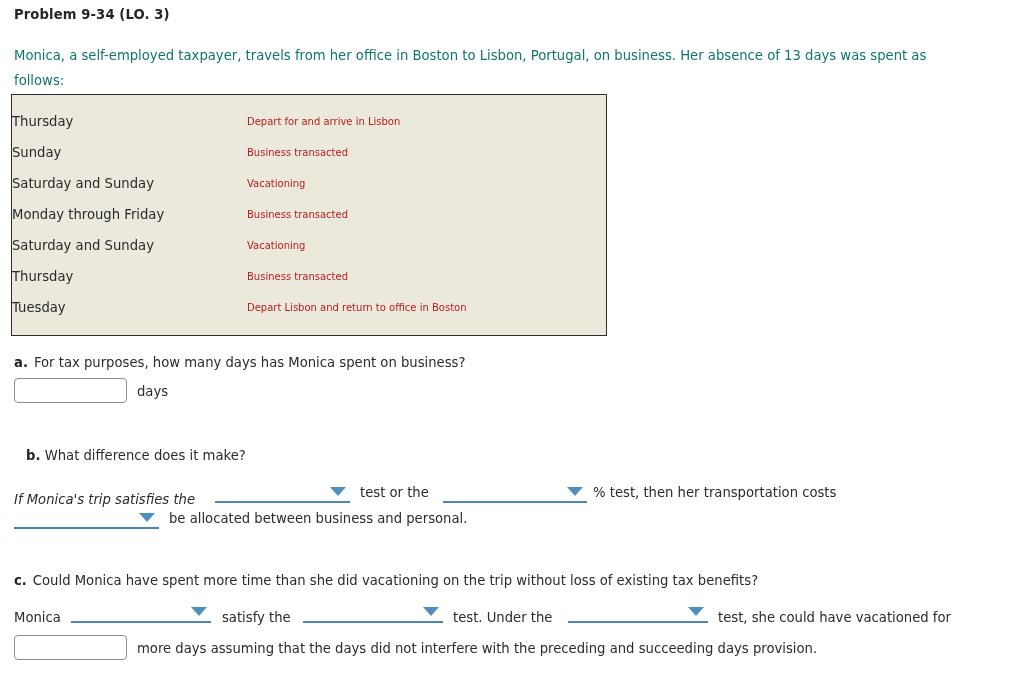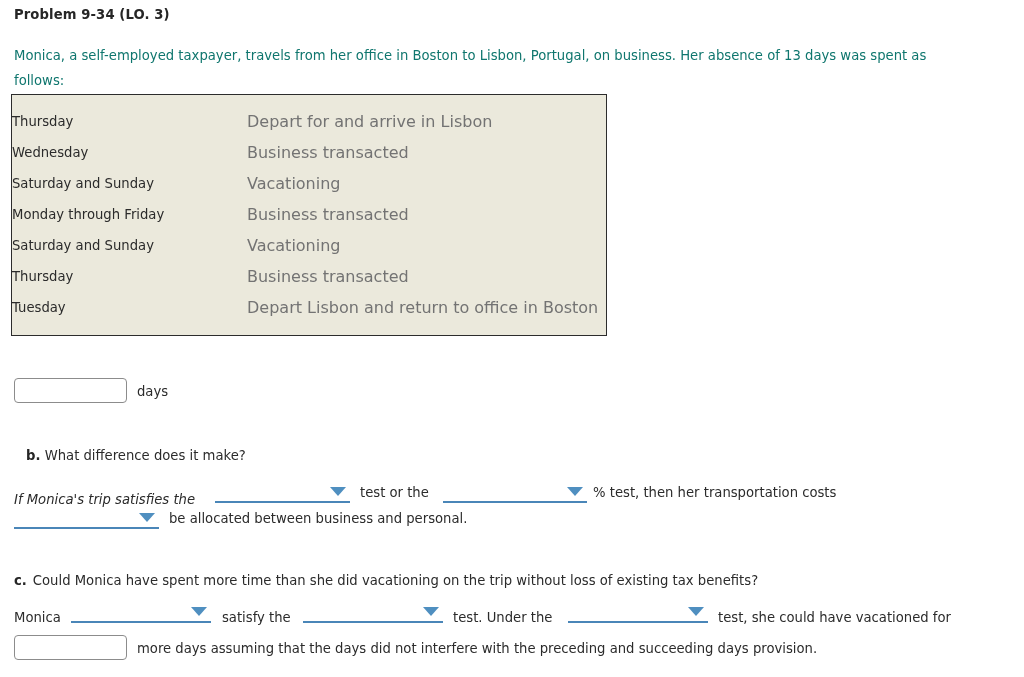--- a/index.html
+++ b/index.html
@@ -66,22 +66,22 @@
   }
   .schedule-day {
     width: 235px;
     padding-left: 0;
     box-sizing: border-box;
     font-size: 13.2px;
     color: #2b2b2b;
   }
   .schedule-activity {
     flex: 1;
-    font-size: 16px;
-    color: #737373;
+    font-size: 10px;
+    color: #b91c1c;
   }
 
   
   .part-label {
     font-weight: bold;
     color: #262626;
   }
 
   .qa {
     position: absolute;
@@ -180,21 +180,21 @@
   <div class="problem-title">Problem 9-34 (LO. 3)</div>
 
   <div class="intro">Monica, a self-employed taxpayer, travels from her office in Boston to Lisbon, Portugal, on business. Her absence of 13 days was spent as follows:</div>
 
   <div class="schedule-table">
     <div class="schedule-row">
       <div class="schedule-day">Thursday</div>
       <div class="schedule-activity">Depart for and arrive in Lisbon</div>
     </div>
     <div class="schedule-row">
-      <div class="schedule-day">Wednesday</div>
+      <div class="schedule-day">Sunday</div>
       <div class="schedule-activity">Business transacted</div>
     </div>
     <div class="schedule-row">
       <div class="schedule-day">Saturday and Sunday</div>
       <div class="schedule-activity">Vacationing</div>
     </div>
     <div class="schedule-row">
       <div class="schedule-day">Monday through Friday</div>
       <div class="schedule-activity">Business transacted</div>
     </div>
@@ -205,20 +205,23 @@
     <div class="schedule-row">
       <div class="schedule-day">Thursday</div>
       <div class="schedule-activity">Business transacted</div>
     </div>
     <div class="schedule-row">
       <div class="schedule-day">Tuesday</div>
       <div class="schedule-activity">Depart Lisbon and return to office in Boston</div>
     </div>
   </div>
 
+  <div class="qa" id="part-a-question">
+    <span class="part-label part-label-a">a.</span><span>For tax purposes, how many days has Monica spent on business?</span>
+  </div>
   <input class="text-input" id="input-days" type="text" value="" style="">
   <span class="inline-static" id="label-days">days</span>
 
   <div class="qa" id="part-b-question">
     <span class="part-label">b.</span>&nbsp;<span>What difference does it make?</span>
   </div>
 
   <span class="inline-static" id="b-frag-1">If Monica's trip satisfies the</span>
   <div class="dropdown" id="dd-b-1">
     <span class="dd-value"></span>

